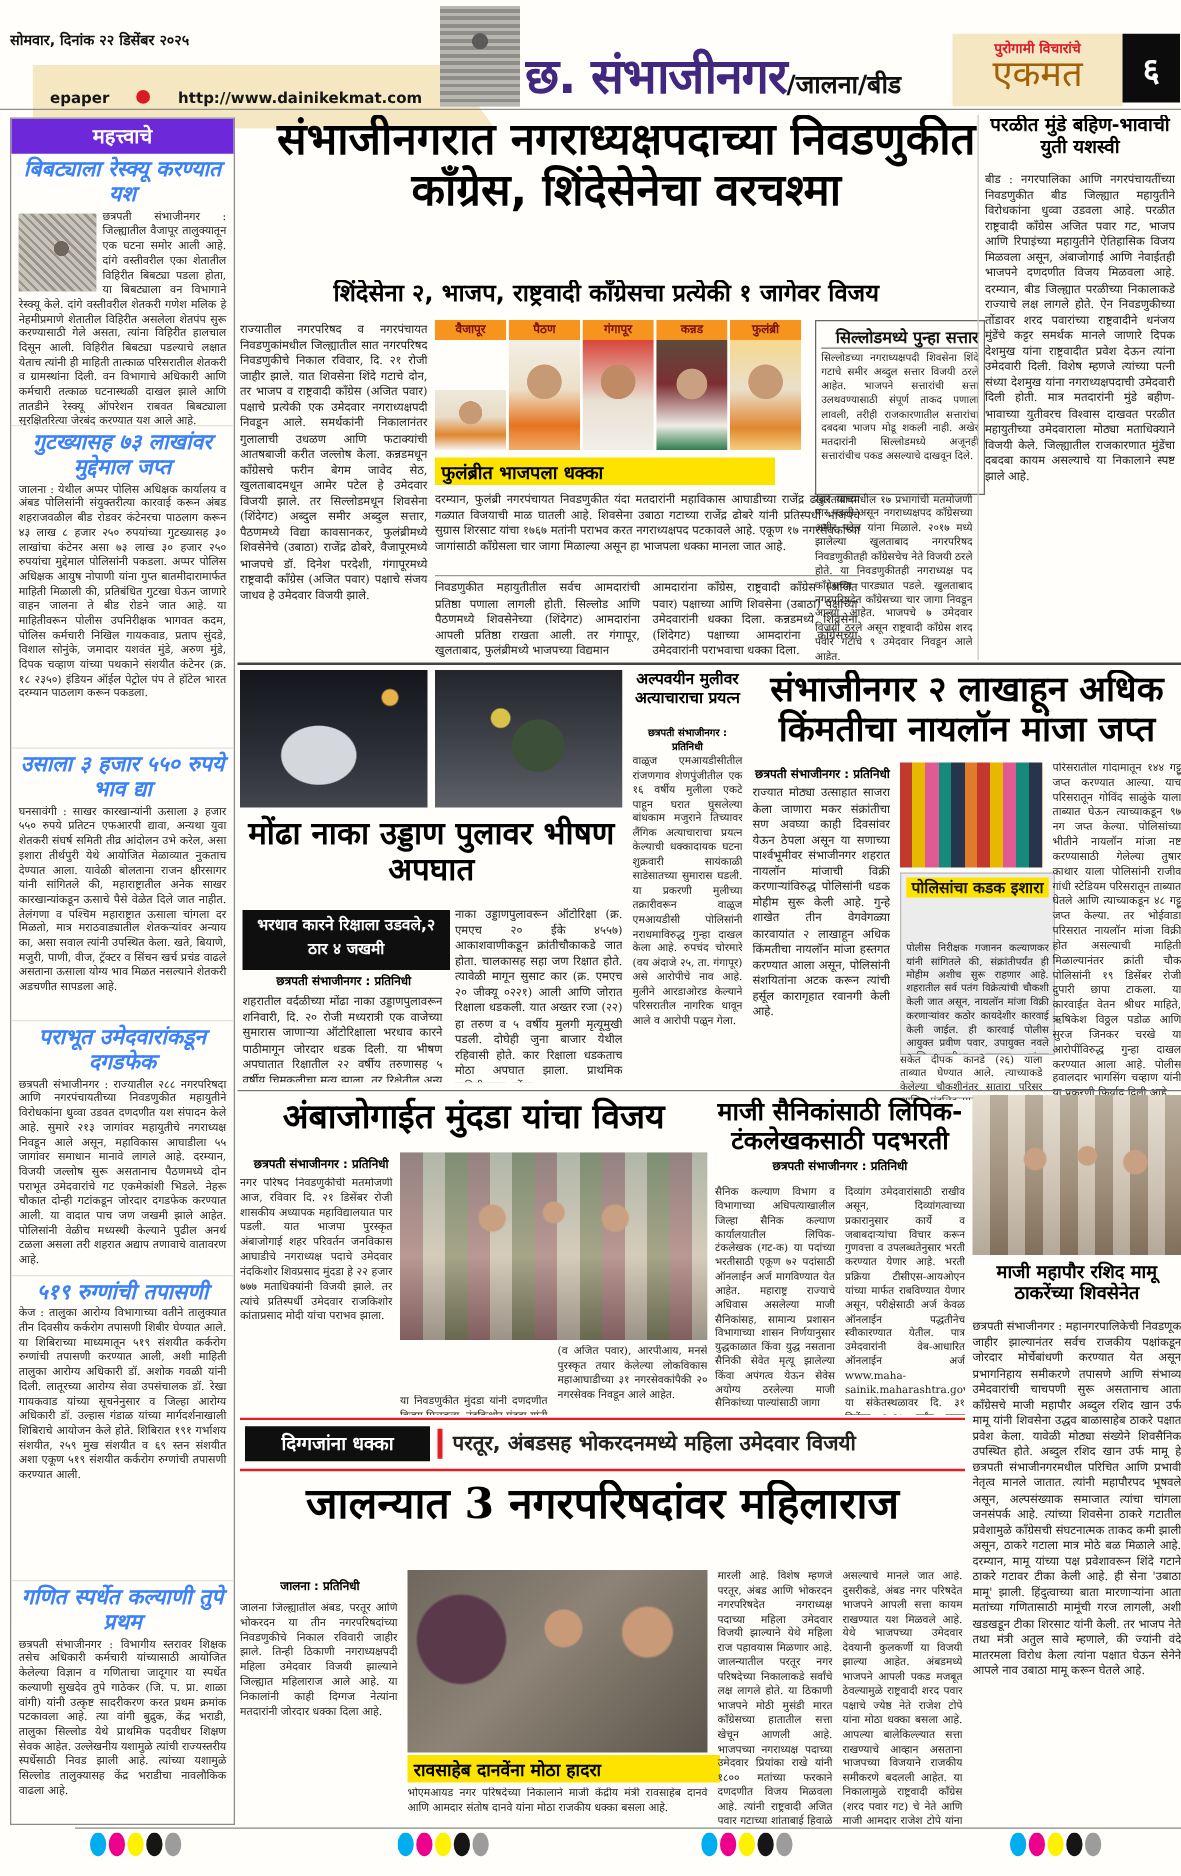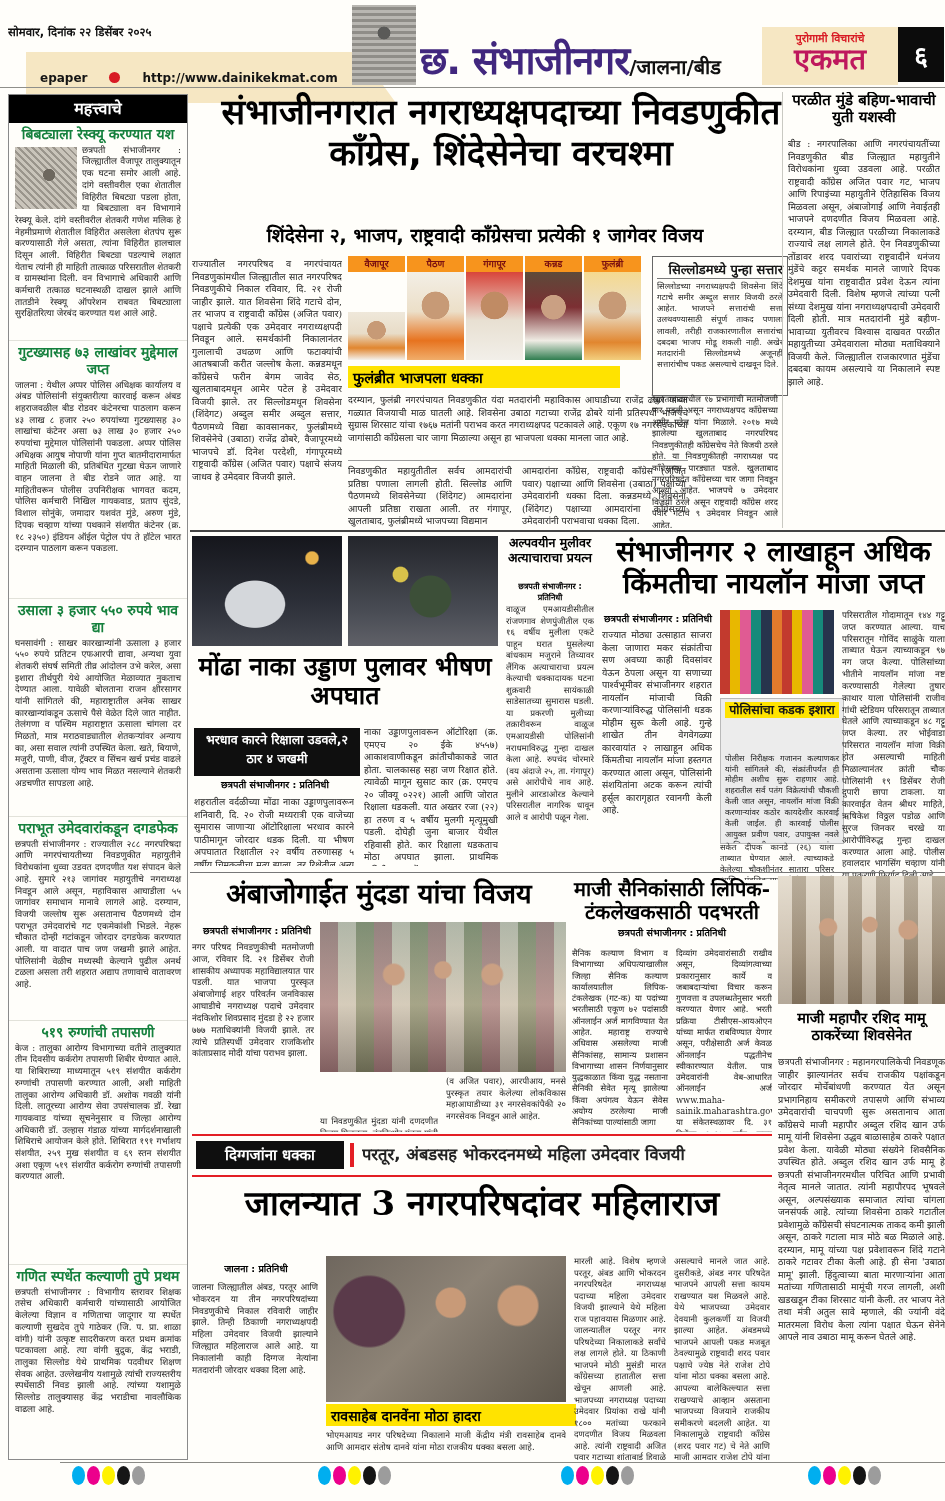--- a/index.html
+++ b/index.html
@@ -14,29 +14,29 @@
   .vrule{background:#c9c9c2;width:1px;}
   
   .date-line{font-size:11.5px;font-weight:bold;color:#111;}
   .epaper-bar{background:#f6e7c3;clip-path:polygon(0 0,90% 0,100% 100%,0 100%);
               display:flex;align-items:center;gap:22px;padding:12px 14px;font-size:12px;font-weight:bold;}
   .epaper-dot{width:11px;height:11px;border-radius:50%;background:#d81b24;display:inline-block;}
   .masthead-purple{color:#41277e;font-size:39px;font-weight:800;letter-spacing:-1px;}
   .masthead-black{color:#111;font-size:20px;font-weight:800;}
   .brand-box{background:#f6e7c3;text-align:center;padding-top:3px;}
   .brand-tag{color:#d81b24;font-size:11px;font-weight:bold;}
-  .brand-name{color:#be185d;font-size:29px;font-weight:700;line-height:1.0;}
+  .brand-name{color:#a16207;font-size:29px;font-weight:400;line-height:1.0;}
   .pageno-box{background:#0c0c0c;color:#fff;display:flex;align-items:center;justify-content:center;
               font-size:26px;font-weight:bold;}
   
   .left-col{border:1px solid #8a8a8a;background:#fffefa;}
-  .left-head{background:#000000;color:#fff;font-size:16px;font-weight:bold;text-align:center;
+  .left-head{background:#6d28d9;color:#fff;font-size:16px;font-weight:bold;text-align:center;
              line-height:28px;height:28px;}
   .left-art{padding:3px 6px 2px 6px;border-bottom:1px solid #e2e2da;}
-  .left-art h3{margin:0 0 2px 0;font-size:14px;text-align:center;line-height:1.2;color:#15803d;}
+  .left-art h3{margin:0 0 2px 0;font-size:17px;text-align:center;line-height:1.2;color:#3b82f6;font-style:italic;}
   .left-art .body-txt{font-size:8.8px;line-height:1.33;}
   .leopard{float:left;width:62px;height:62px;margin:2px 5px 2px 0;
     background:radial-gradient(circle at 55% 45%,#6d675e 12%,transparent 13%),
     repeating-linear-gradient(45deg,#9a958c 0 2px,#c9c4ba 2px 5px),#b9b4aa;}
   
   .photo{background:#cfcac0;}
   .cand{display:flex;flex-direction:column;}
   .cand .lbl{height:16px;background:#f7941d;color:#7a1010;font-size:9.5px;font-weight:bold;
              text-align:center;line-height:16px;}
   .cand .img{flex:1;}

